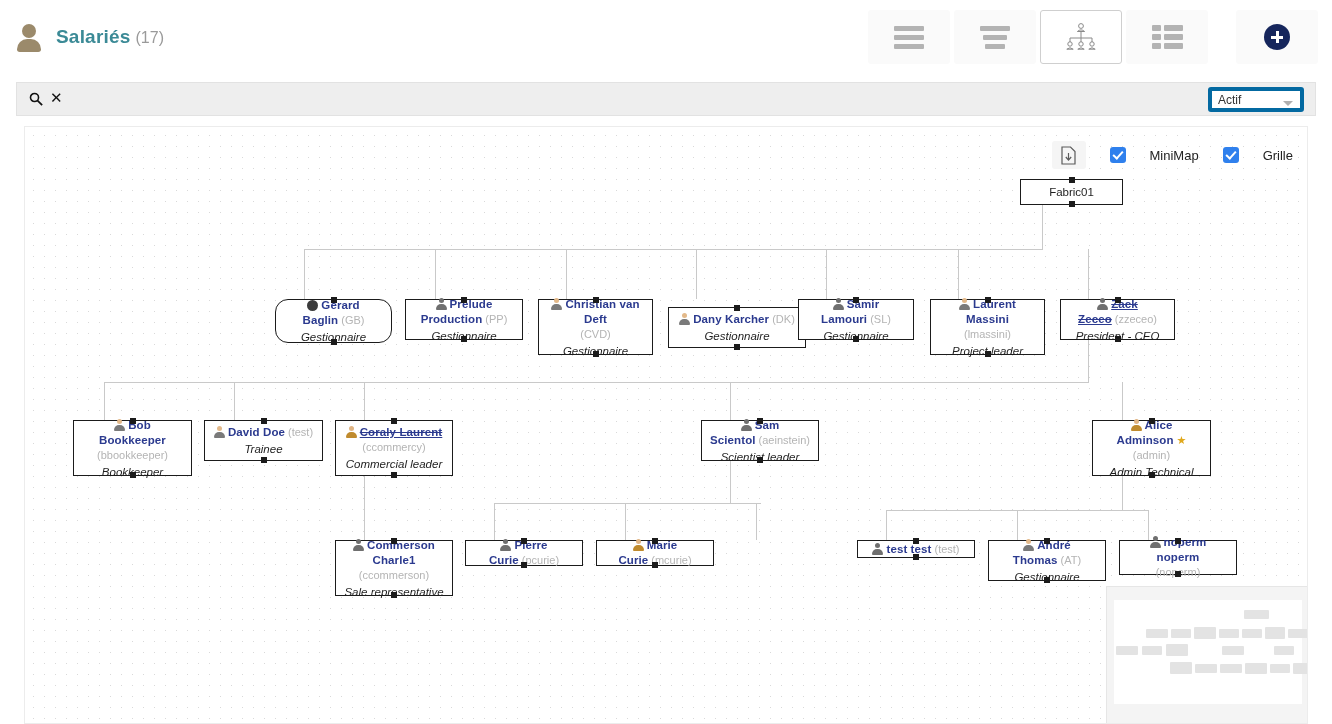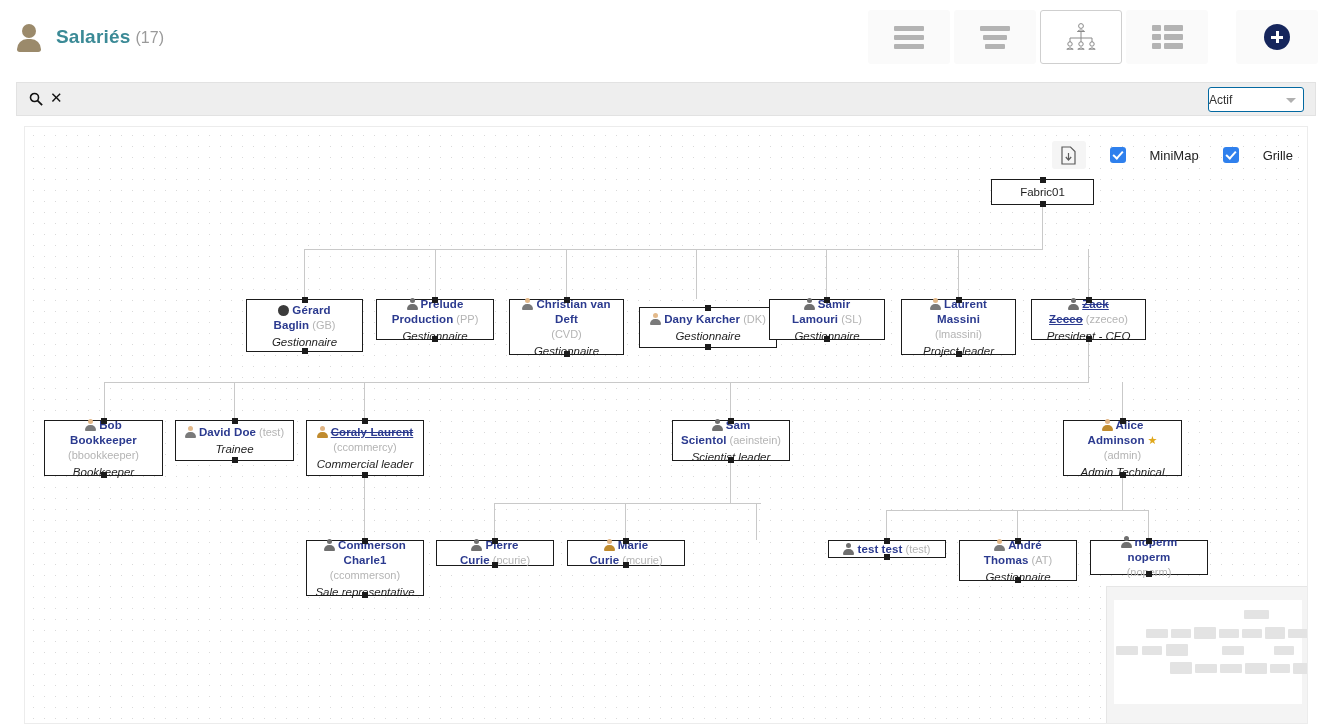--- a/index.html
+++ b/index.html
@@ -30,22 +30,22 @@
   .gridicon i{display:block;background:#b3b3b3;border-radius:1px;}
   .plus-circle{width:26px;height:26px;border-radius:50%;background:#16265c;position:relative;}
   .plus-circle:before,.plus-circle:after{content:"";position:absolute;background:#fff;}
   .plus-circle:before{left:7px;top:11.5px;width:12px;height:3.5px;}
   .plus-circle:after{top:7px;left:11.5px;height:12px;width:3.5px;}
   
   #filter-bar{position:absolute;left:16px;top:82px;width:1300px;height:34px;background:#eeeeee;
               border:1px solid #e2e2e2;box-sizing:border-box;}
   #search-icon{position:absolute;left:12px;top:9px;width:14px;height:14px;cursor:pointer;}
   #clear-icon{position:absolute;left:33px;top:7px;font-size:15px;font-weight:bold;color:#111;cursor:pointer;line-height:1;}
-  #status-select{position:absolute;right:11px;top:4px;width:96px;height:25px;background:#fff;border:1px solid #0369a1;
-                 border-radius:3px;font-size:12px;color:#333;padding:0 0;box-sizing:border-box;
+  #status-select{position:absolute;right:11px;top:4px;width:96px;height:25px;background:#fff;border:4px solid #0369a1;
+                 border-radius:3px;font-size:12px;color:#333;padding:0 6px;box-sizing:border-box;
                  display:flex;align-items:center;cursor:pointer;}
   #status-select .caret{position:absolute;right:7px;top:10px;width:0;height:0;
         border-left:5px solid transparent;border-right:5px solid transparent;border-top:5px solid #b0b0b0;}
   
   #canvas{position:absolute;left:24px;top:126px;width:1284px;height:598px;
           background-color:#ffffff;
           background-image:radial-gradient(#d9d9d9 0.9px, transparent 0.9px);
           background-size:11px 11px;background-position:3px 3px;
           border:1px solid #ececec;box-sizing:border-box;overflow:hidden;}
   #canvas-controls{position:absolute;right:14px;top:14px;display:flex;align-items:center;gap:24px;}
@@ -54,21 +54,21 @@
   .cbox{width:16px;height:16px;border-radius:3px;background:#2f80ed;position:relative;cursor:pointer;display:inline-block;}
   .cbox:after{content:"";position:absolute;left:5px;top:2px;width:4px;height:8px;border:solid #fff;
               border-width:0 2px 2px 0;transform:rotate(42deg);}
   .cb-label{font-size:13px;color:#222;cursor:pointer;}
   
   .vline{position:absolute;width:1px;background:#c9c9c9;}
   .hline{position:absolute;height:1px;background:#c9c9c9;}
   
   .node{position:absolute;background:#fff;border:1px solid #1b1b1b;box-sizing:border-box;
         display:flex;flex-direction:column;align-items:center;justify-content:center;
-        text-align:center;padding:5px 8px;cursor:pointer;}
+        text-align:center;padding:5px 8px;cursor:pointer;margin-left:29px;}
   .node .line1{line-height:15px;white-space:normal;}
   .nm{color:#2b3a8f;font-size:11.5px;font-weight:bold;letter-spacing:.1px;}
   .nm.struck{text-decoration:line-through underline;}
   .lg{color:#b4b4b4;font-size:11px;font-weight:normal;margin-left:3px;}
   .title{font-style:italic;font-size:11.5px;color:#1e1e1e;margin-top:2px;line-height:14px;}
   .av{display:inline-block;width:11px;height:12px;position:relative;vertical-align:-2px;margin-right:3px;}
   .av .h{position:absolute;left:3px;top:0;width:5px;height:5px;border-radius:50%;}
   .av .b{position:absolute;left:0;top:6px;width:11px;height:6px;border-radius:5px 5px 1px 1px;}
   .av.male .h{background:#6f6f6f}.av.male .b{background:#6f6f6f}
   .av.male2 .h{background:#e3b98a}.av.male2 .b{background:#7a7a7a}
@@ -205,21 +205,21 @@
   <div class="vline" style="left:1123px;top:383px;height:30px;"></div>
 
   <div class="node" style="left:966px;top:52px;width:103px;height:26px;">
     <span class="hdl t"></span>
     <span class="line1">
       <span style="font-size:11.5px;color:#1e1e1e;">Fabric01</span>
     </span>
     <span class="hdl b"></span>
   </div>
 
-  <div class="node" style="left:221px;top:172px;width:117px;height:53px;">
+  <div class="node" style="left:221px;top:172px;width:117px;height:44px;border-radius:13px;">
     <span class="hdl t"></span>
     <span class="line1">
       <span class="av photo"></span><span class="nm">Gérard Baglin</span><span class="lg">(GB)</span>
     </span>
     <span class="title">Gestionnaire</span>
     <span class="hdl b"></span>
   </div>
 
   <div class="node" style="left:351px;top:172px;width:118px;height:41px;">
     <span class="hdl t"></span>

